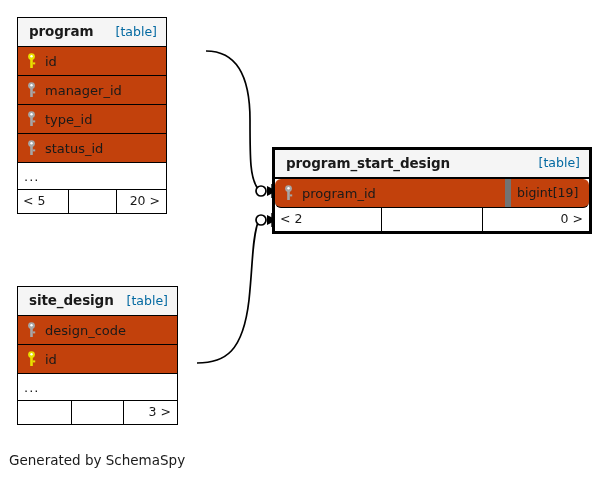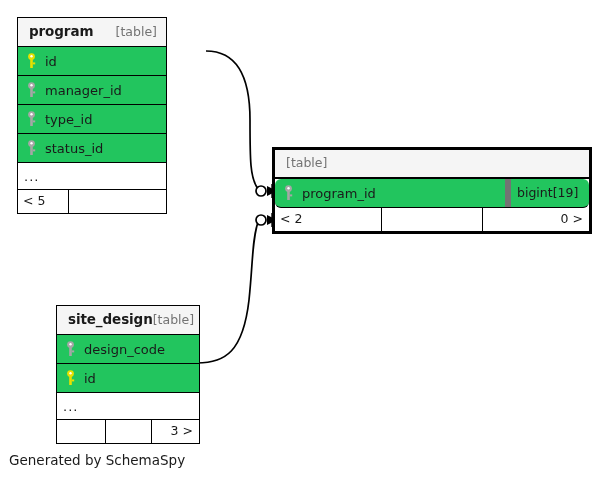--- a/index.html
+++ b/index.html
@@ -56,30 +56,30 @@
   .tbl.focus .tbl-head {
     border-bottom-width: 2px;
   }
   .tbl-name {
     font-weight: bold;
     font-size: 13.5px;
     letter-spacing: -0.1px;
   }
   .tbl-kind {
     font-size: 12.5px;
-    color: #737373;
+    color: #0369a1;
   }
 
   .row {
     box-sizing: border-box;
     height: 29px;
     display: flex;
     align-items: center;
     border-bottom: 1px solid #000000;
-    background: #22c55e;
+    background: #c2410c;
   }
   .row:last-child { border-bottom: none; }
 
   .col-name {
     flex: 1 1 auto;
     display: flex;
     align-items: center;
     gap: 9px;
     padding-left: 9px;
     min-width: 0;
@@ -129,21 +129,21 @@
     align-items: center;
     font-size: 12.5px;
   }
   .foot-cell.c1 { flex: 0 0 33.6%; padding-left: 5px; justify-content: flex-start; }
   .foot-cell.c2 { flex: 0 0 32.4%; border-left: 1px solid #000000; }
   .foot-cell.c3 { flex: 1 1 auto;  border-left: 1px solid #000000; justify-content: flex-end; padding-right: 6px; }
 
   
   #tbl-program          { left: 17px;  top: 11px;  width: 150px; margin-top: 6px; }
   #tbl-psd              { left: 272px; top: 147px; width: 320px; }
-  #tbl-sitedesign       { left: 17px;  top: 305px; width: 144px; margin-left: 39px; }
+  #tbl-sitedesign       { left: 17px;  top: 286px; width: 161px; }
 
   #tbl-psd .col-type    { width: 84px; }
   .tbl.focus .row       { border-bottom-width: 1px; border-radius: 6px; }
 
   
   .caption {
     position: absolute;
     left: 9px;
     top: 452px;
     font-size: 13.5px;
@@ -226,25 +226,27 @@
       </div>
     </div>
 
 
 
     <div class="row-ellipsis">...</div>
 
     <div class="row-foot">
       <div class="foot-cell c1">&lt; 5</div>
       <div class="foot-cell c2"></div>
+      <div class="foot-cell c3">20 &gt;</div>
     </div>
   </div>
 
   <div class="tbl focus" id="tbl-psd">
     <div class="tbl-head">
+      <span class="tbl-name">program_start_design</span>
       <span class="tbl-kind">[table]</span>
     </div>
 
     <div class="row">
       <div class="col-name">
         <svg class="keyicon" width="9" height="16" viewBox="0 0 9 16">
           <circle cx="4.5" cy="3.6" r="3.4" fill="#a6a6a6"></circle>
           <circle cx="4.5" cy="3.3" r="1.2" fill="#ffffff"></circle>
           <rect x="3.2" y="5.6" width="2.6" height="9.4" fill="#a6a6a6"></rect>
           <rect x="5.8" y="9.4" width="2.4" height="2" fill="#a6a6a6"></rect>

